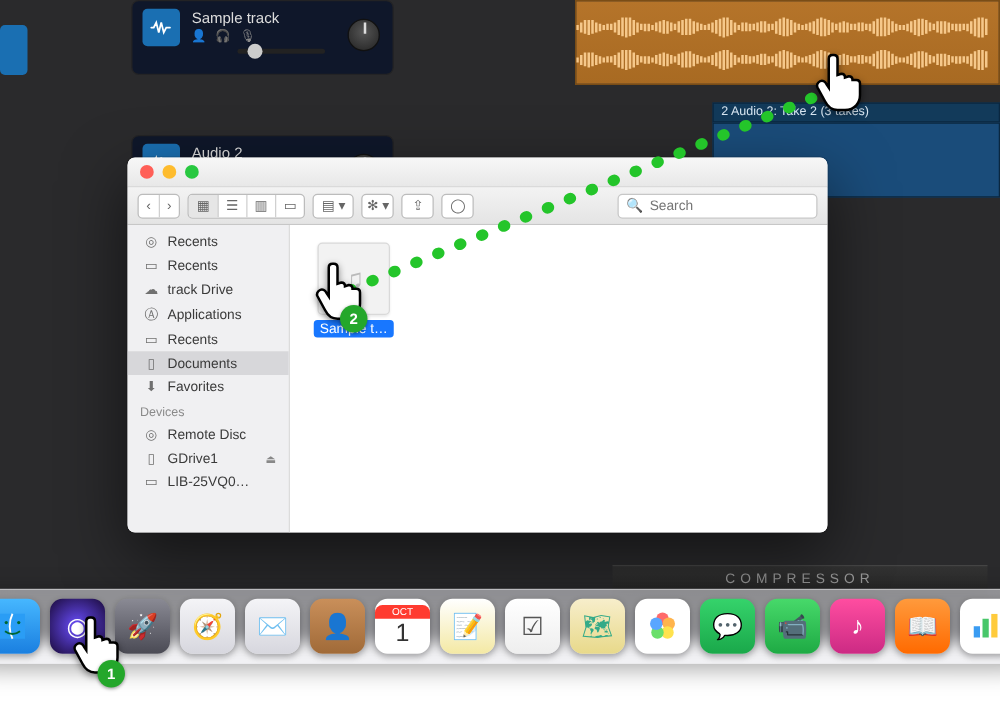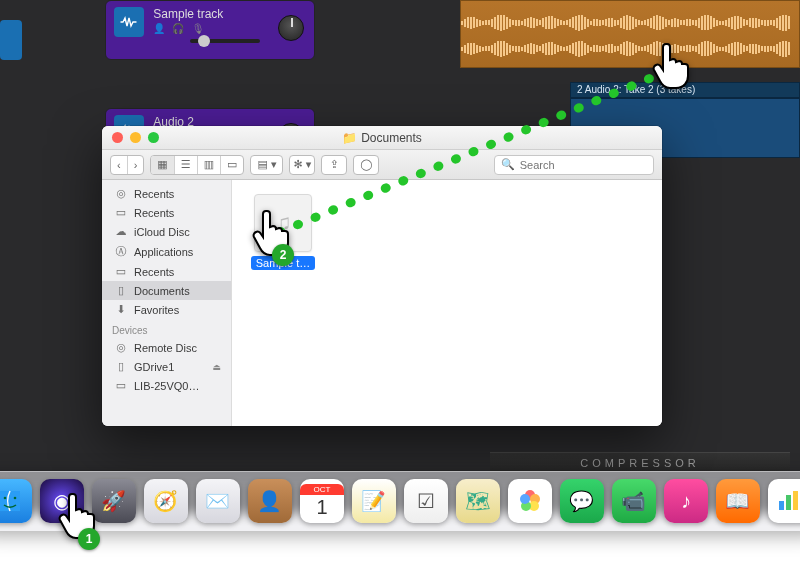--- a/index.html
+++ b/index.html
@@ -3,21 +3,21 @@
 <meta charset="utf-8">
 <style>
   * { margin: 0; padding: 0; box-sizing: border-box; font-family: -apple-system, "Helvetica Neue", Arial, sans-serif; }
   body { width: 800px; height: 576px; overflow: hidden; background: #2b2b2d; position: relative; }
 
   
   .app { position: absolute; inset: 0; background: #2a2a2c; }
   .track-area { position: absolute; left: 0; right: 0; top: 0; height: 160px; }
   .track-header {
     position: absolute; width: 210px; height: 60px; left: 105px;
-    background: #4c1d95; border-radius: 6px; color:#ddd; font-size:12px;
+    background: #0f172a; border-radius: 6px; color:#ddd; font-size:12px;
     padding: 6px 8px; border:1px solid #232325;
   }
   .track-header.t1 { top: 0px; }
   .track-header.t2 { top: 108px; }
   .track-icon {
     width: 30px; height: 30px; background:#1a6fb2; border-radius:4px;
     display:inline-flex; align-items:center; justify-content:center; color:#fff;
     vertical-align:top; margin-right:6px;
   }
   .th-body { display:inline-block; vertical-align:top; }
@@ -238,23 +238,20 @@
 
 </div>
 
 <div class="finder">
   <div class="finder-titlebar">
     <div class="traffic">
       <span class="tl-red"></span>
       <span class="tl-yellow"></span>
       <span class="tl-green"></span>
     </div>
-    <div class="fb-title">
-      <span class="foldericon">📁</span><span>Documents</span>
-    </div>
   </div>
 
   <div class="finder-toolbar">
     <div class="tb-seg">
       <div>‹</div>
       <div>›</div>
     </div>
     <div class="tb-seg">
       <div class="active">▦</div>
       <div>☰</div>
@@ -278,21 +275,21 @@
       <div class="sb-item">
           <span class="ic">◎</span>
           <span>Recents</span>
         </div>
       <div class="sb-item">
           <span class="ic">▭</span>
           <span>Recents</span>
         </div>
       <div class="sb-item">
           <span class="ic">☁</span>
-          <span>iCloud Disc</span>
+          <span>track Drive</span>
         </div>
       <div class="sb-item">
           <span class="ic">Ⓐ</span>
           <span>Applications</span>
         </div>
       <div class="sb-item">
           <span class="ic">▭</span>
           <span>Recents</span>
         </div>
       <div class="sb-item selected">

